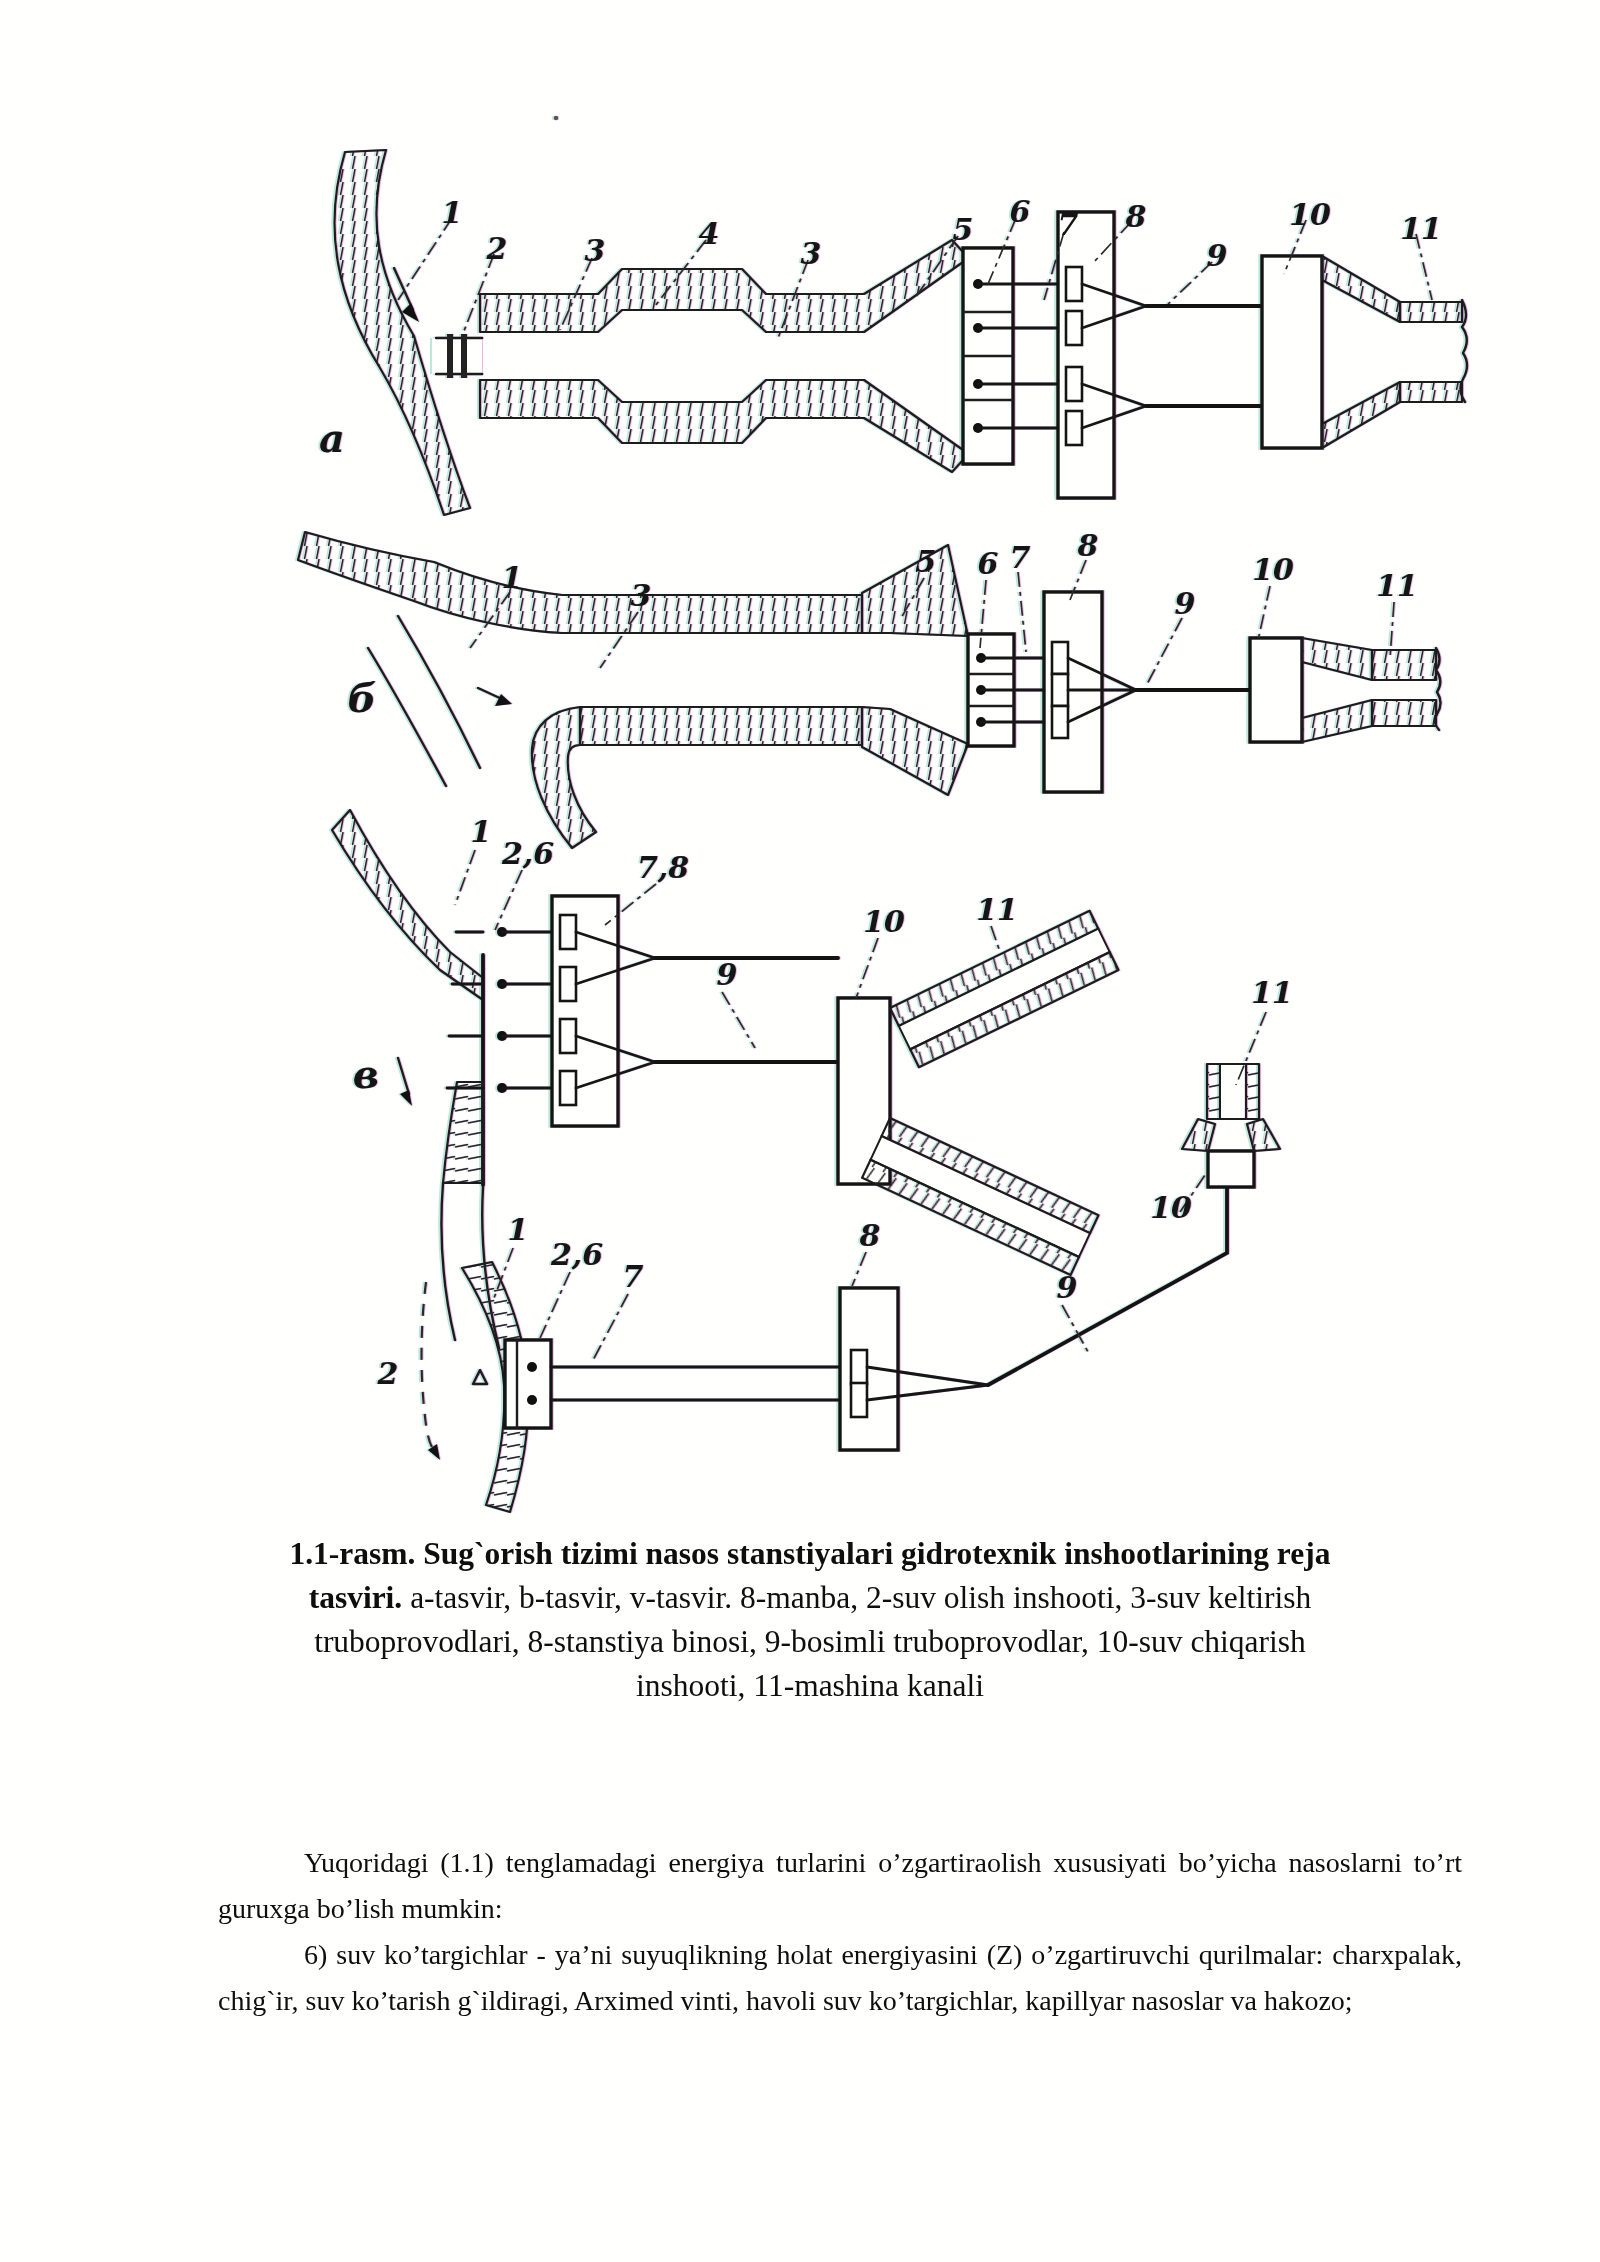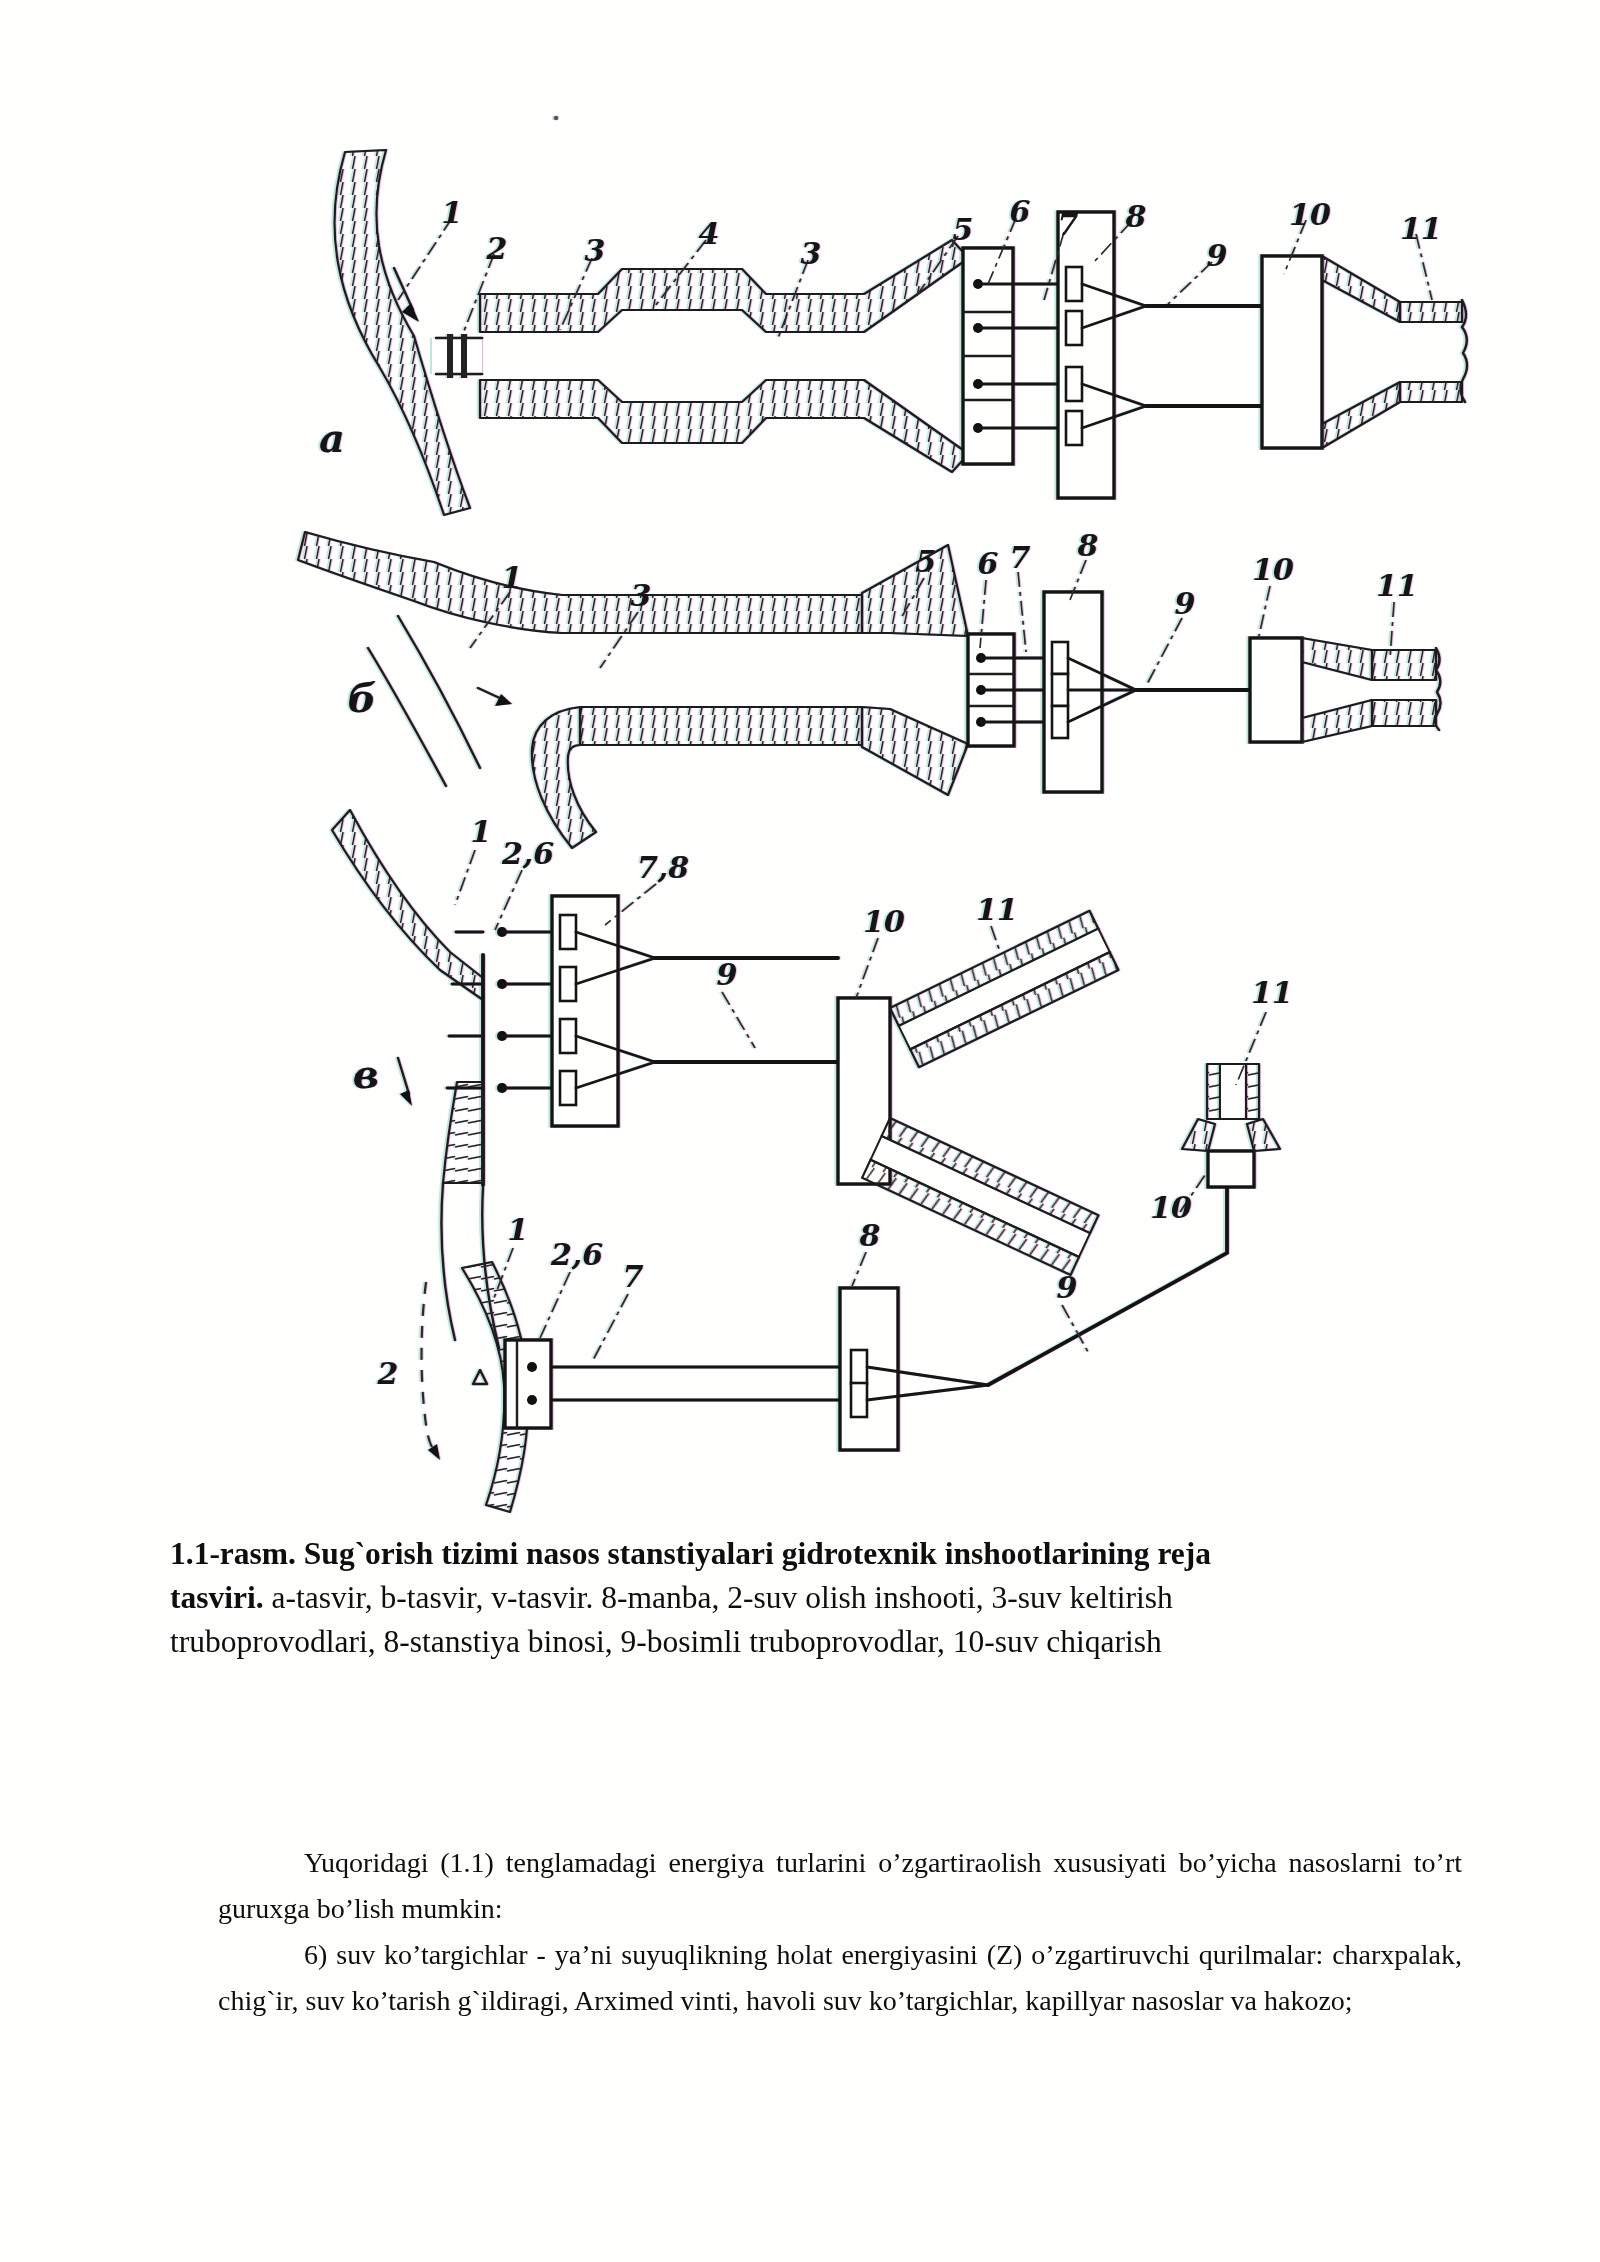--- a/index.html
+++ b/index.html
@@ -13,21 +13,21 @@
   .bld{fill:#fffffe;stroke:#141414;stroke-width:3.4;}
   .pump{fill:#fffffe;stroke:#141414;stroke-width:2.6;}
   .pipe{fill:none;stroke:#161616;stroke-width:2.8;stroke-linecap:round;}
   .main{fill:none;stroke:#131313;stroke-width:3.8;stroke-linecap:round;}
   .ld{fill:none;stroke:#2b2b2b;stroke-width:1.7;stroke-dasharray:15 5 4 5;}
   .ld2{fill:none;stroke:#2b2b2b;stroke-width:2.2;stroke-dasharray:12 10;}
   .dot{fill:#101010;}
   .gate{fill:#222;}
   .cl{font:italic 600 30px "DejaVu Serif",serif;fill:#151515;text-anchor:middle;}
   .tag{font:italic 700 40px "DejaVu Serif",serif;fill:#151515;text-anchor:middle;}
-  .caption{position:absolute;left:170px;top:1532px;width:1280px;
+  .caption{position:absolute;left:170px;top:1532px;width:1280px;text-align:center;
            font-size:31.5px;line-height:44px;color:#0e0e0e;}
   .caption b{font-weight:700;}
   .bodytext{position:absolute;left:218px;top:1840px;width:1244px;font-size:28px;
             line-height:46px;text-align:justify;color:#0e0e0e;}
   .bodytext p{margin:0;text-indent:86px;}
 </style>
 </head>
 <body>
 
 <div class="page">
@@ -268,20 +268,21 @@
       <text class="cl" x="1171" y="1218">10</text>
       <text class="cl" x="1272" y="1003">11</text>
       <text class="cl" x="388" y="1384">2</text>
     </g>
   </svg>
 
   <div class="caption">
     <div><b>1.1-rasm. Sug`orish tizimi nasos stanstiyalari gidrotexnik inshootlarining reja</b></div>
     <div><b>tasviri.</b><span> a-tasvir, b-tasvir, v-tasvir. 8-manba, 2-suv olish inshooti, 3-suv keltirish</span></div>
     <div>truboprovodlari, 8-stanstiya binosi, 9-bosimli truboprovodlar, 10-suv chiqarish</div>
+    <div>inshooti, 11-mashina kanali</div>
   </div>
 
   <div class="bodytext">
     <p>Yuqoridagi (1.1) tenglamadagi energiya turlarini o’zgartiraolish xususiyati bo’yicha nasoslarni to’rt guruxga bo’lish mumkin:</p>
     <p>6) suv ko’targichlar - ya’ni suyuqlikning holat energiyasini (Z) o’zgartiruvchi qurilmalar: charxpalak, chig`ir, suv ko’tarish g`ildiragi, Arximed vinti, havoli suv ko’targichlar, kapillyar nasoslar va hakozo;</p>
   </div>
 
 </div>
 
 </body></html>

